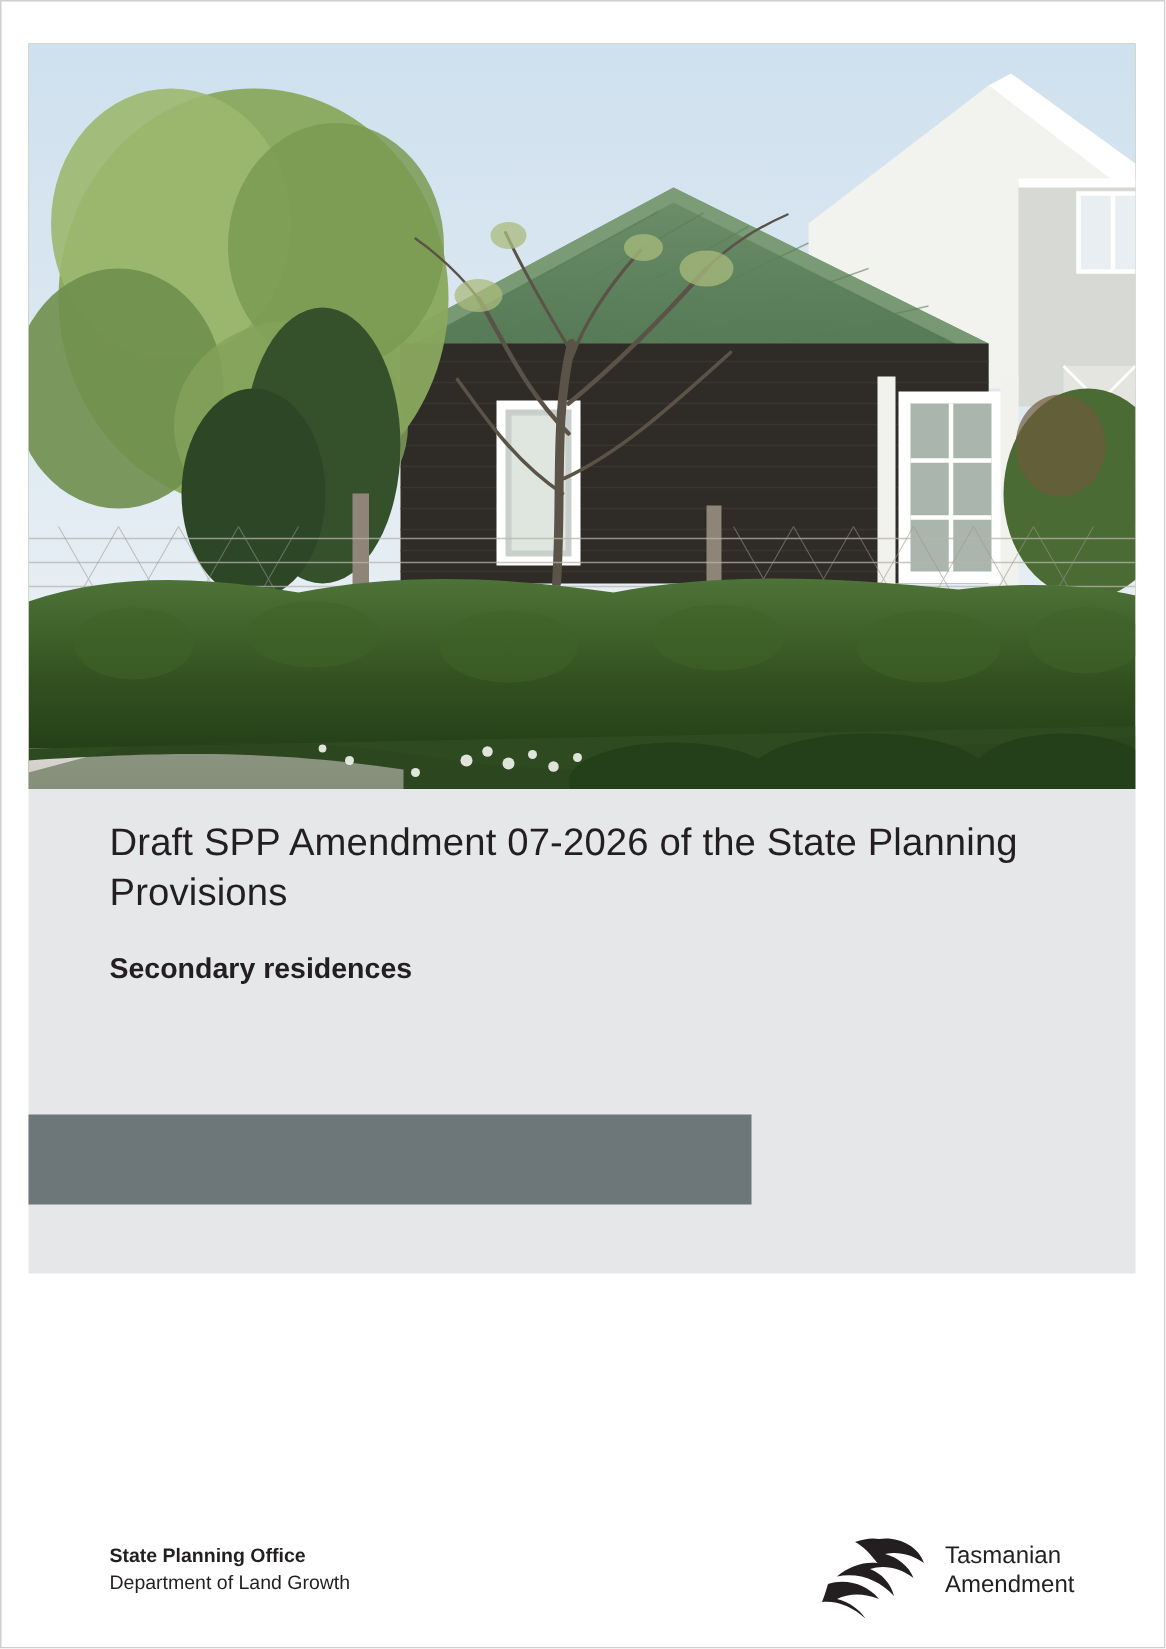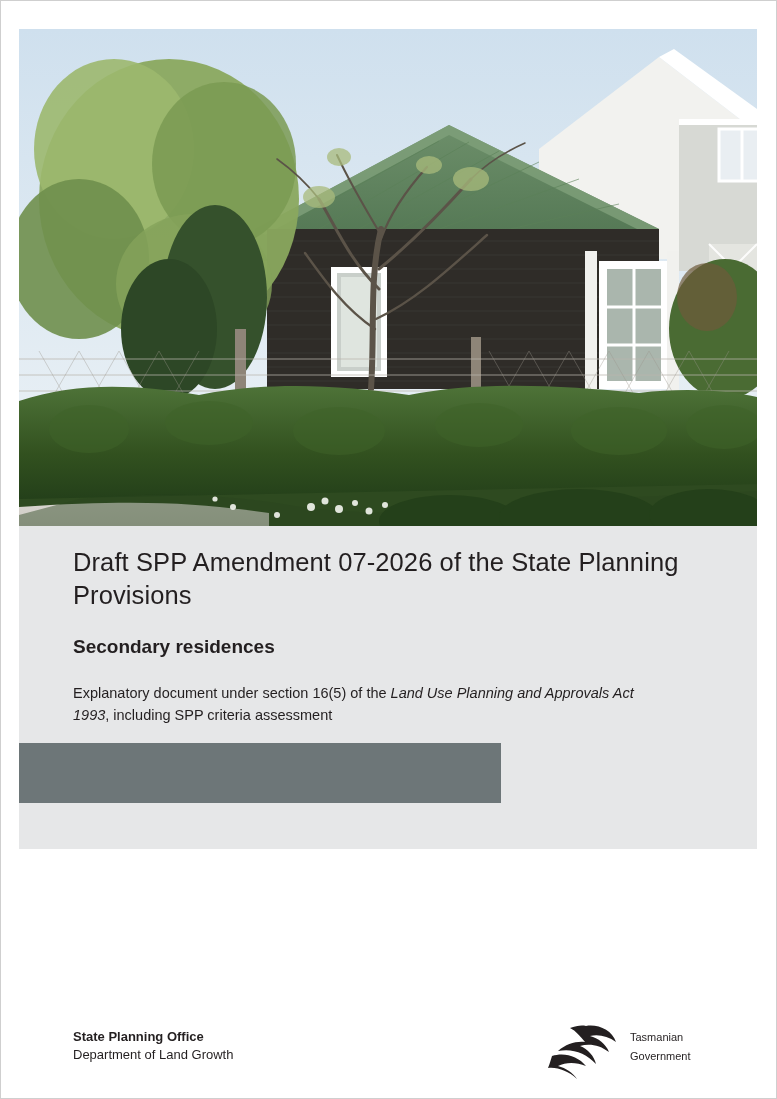--- a/index.html
+++ b/index.html
@@ -111,21 +111,21 @@
     position: absolute;
     right: 56px;
     top: 2px;
     width: 180px;
     height: 62px;
   }
   .logo-text {
     position: absolute;
     left: 88px;
     top: 10px;
-    font-size: 11px;
+    font-size: 16px;
     line-height: 19px;
     color: #231f20;
     font-weight: normal;
   }
 </style>
 </head>
 <body>
 
 <div class="page">
 
@@ -270,23 +270,20 @@
         <ellipse cx="560" cy="488" rx="80" ry="28"></ellipse>
         <ellipse cx="690" cy="486" rx="60" ry="26"></ellipse>
       </g>
     </svg>
   </div>
 
   <div class="title-panel">
     <div class="title-inner">
       <h1 class="doc-title">Draft SPP Amendment 07-2026 of the State Planning Provisions</h1>
       <h2 class="doc-subtitle">Secondary residences</h2>
-      <p class="doc-description">
-        <span>Explanatory document under section 16(5) of the </span><i>Land Use Planning and Approvals Act 1993</i><span>, including SPP criteria assessment</span>
-      </p>
     </div>
   </div>
 
   <div class="grey-bar"></div>
 
   <div class="footer">
     <div class="footer-left">
       <div class="footer-org">State Planning Office</div>
       <div class="footer-dept">Department of Land Growth</div>
     </div>
@@ -294,18 +291,18 @@
     <div class="footer-logo">
       <svg width="180" height="62" viewBox="0 0 180 62">
         <g fill="#231f20">
           <path d="M44 8 C56 6 70 12 74 24 C66 18 56 16 48 18 C56 20 64 26 67 34 C58 27 47 25 38 28 C46 31 52 38 54 46 C44 35 30 30 16 33 C24 26 34 23 43 24 C38 18 34 13 28 10 C34 8 39 7 44 8 Z"></path>
           <path d="M10 38 C22 34 36 38 44 48 C34 44 24 44 16 48 C24 50 31 55 35 61 C26 53 16 49 6 50 C8 45 9 41 10 38 Z"></path>
         </g>
         <g class="logo-words" fill="#231f20"></g>
       </svg>
       <div class="logo-text">
         <div>Tasmanian</div>
-        <div>Government</div>
+        <div>Amendment</div>
       </div>
     </div>
   </div>
 
 </div>
 
 </body></html>

